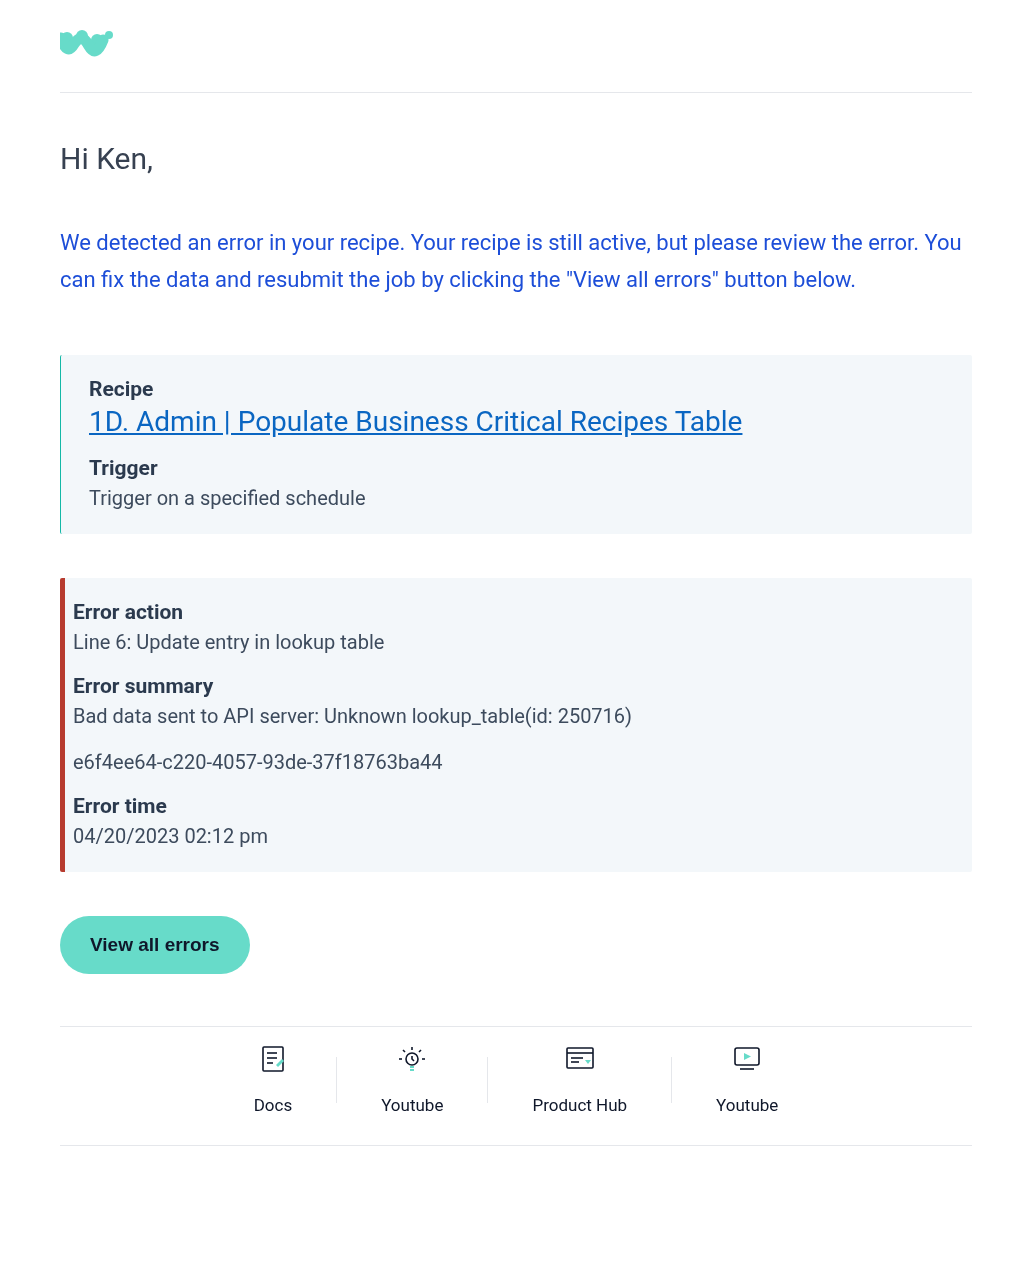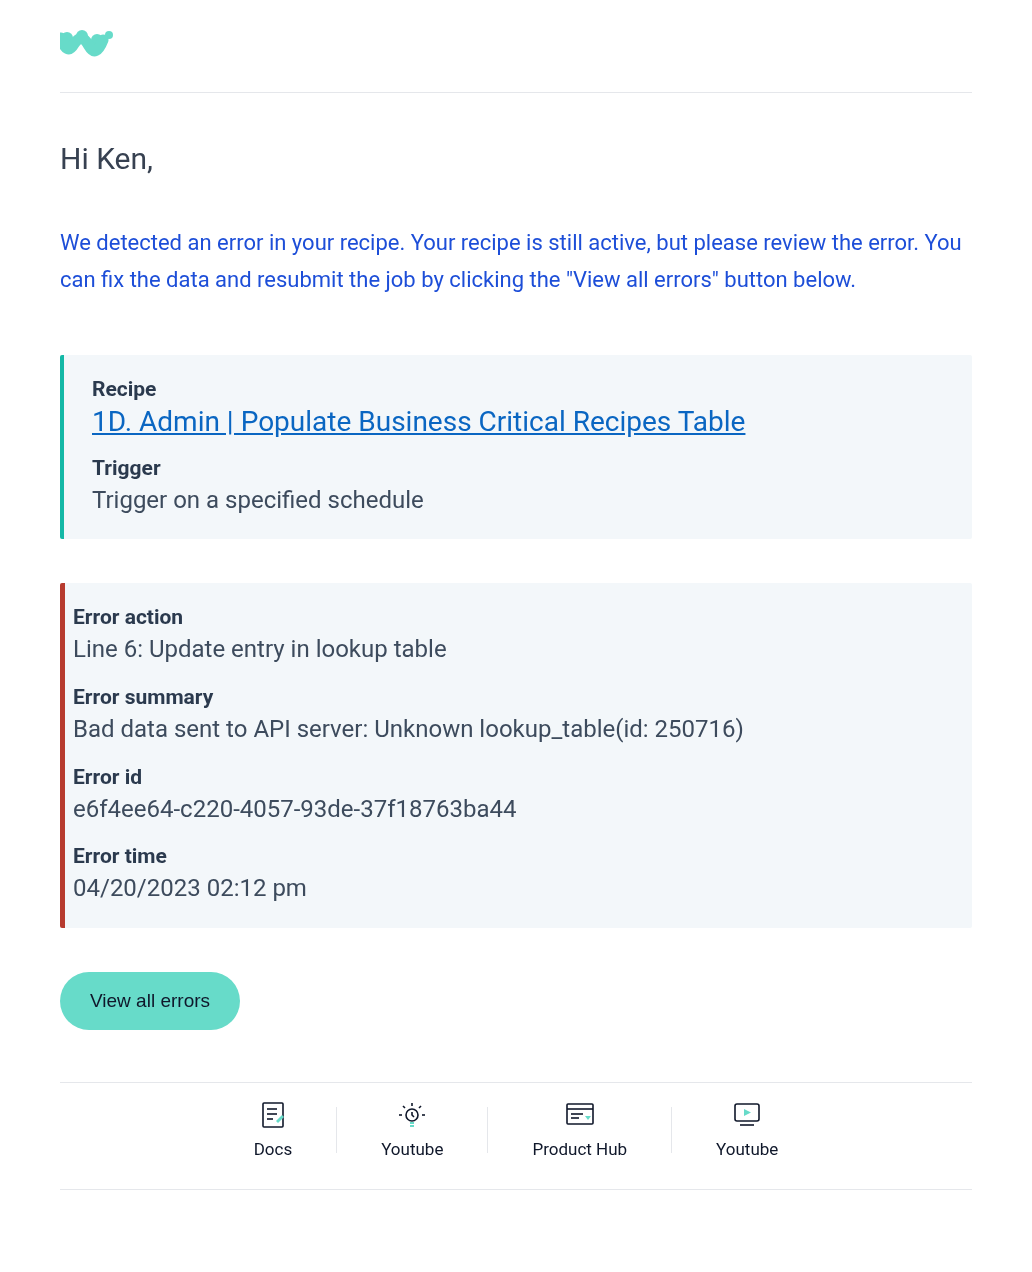--- a/index.html
+++ b/index.html
@@ -36,73 +36,73 @@
       line-height: 1.7;
       margin: 48px 0 0 0;
     }
     .card {
       background: #f3f7fa;
       border-radius: 2px;
       padding: 22px 28px;
       margin-top: 56px;
     }
     .card-blue {
-      border-left: 4px solid #14b8a6;
+      border-left: 1px solid #14b8a6;
     }
     .card-red {
       border-left: 5px solid #b73b2f;
       margin-top: 44px;
       padding-left: 8px;
     }
     .field {
       margin-bottom: 18px;
     }
     .field:last-child {
       margin-bottom: 0;
       margin-top: 7px;
     }
     .field-label {
       font-weight: 700;
       font-size: 21px;
       color: #2b3a4e;
       margin-bottom: 4px;
     }
     .field-value {
-      font-size: 24px;
+      font-size: 20px;
       color: #3d4b5d;
       line-height: 1.4;
     }
     a.field-link {
       color: #0a66c2;
       text-decoration: underline;
       font-size: 28px;
     }
     .cta {
       display: inline-block;
       background: #67dbc9;
       color: #0f172a;
-      font-weight: 400;
+      font-weight: 700;
       font-size: 19px;
       padding: 18px 30px;
       border-radius: 999px;
       border: none;
       cursor: pointer;
       margin-top: 44px;
     }
     .footer-links {
       display: flex;
       justify-content: center;
       align-items: center;
       margin-top: 18px;
     }
     .footer-item {
       display: flex;
       flex-direction: column;
       align-items: center;
-      gap: 10px;
+      gap: 22px;
       padding: 0 44px;
       cursor: pointer;
     }
     .footer-item .ic {
       height: 28px;
       display: flex;
       align-items: center;
       justify-content: center;
     }
     .footer-item .label {
@@ -165,21 +165,20 @@
 <div class="card card-red">
   <div class="field">
     <div class="field-label">Error action</div>
     <div class="field-value">Line 6: Update entry in lookup table</div>
   </div>
   <div class="field">
     <div class="field-label">Error summary</div>
     <div class="field-value">Bad data sent to API server: Unknown lookup_table(id: 250716)</div>
   </div>
   <div class="field">
-    <div class="field-label">Error id</div>
     <div class="field-value">e6f4ee64-c220-4057-93de-37f18763ba44</div>
   </div>
   <div class="field">
     <div class="field-label">Error time</div>
     <div class="field-value">04/20/2023 02:12 pm</div>
   </div>
 </div>
 
 <button class="cta">View all errors</button>
 

